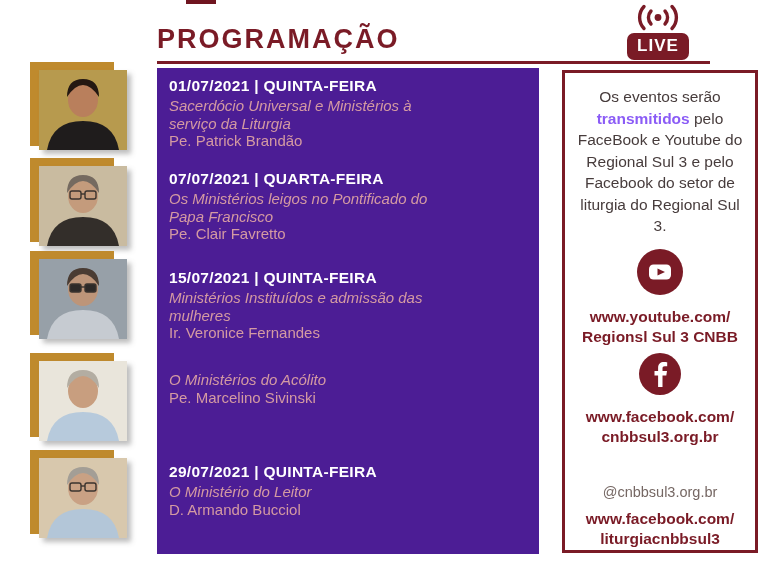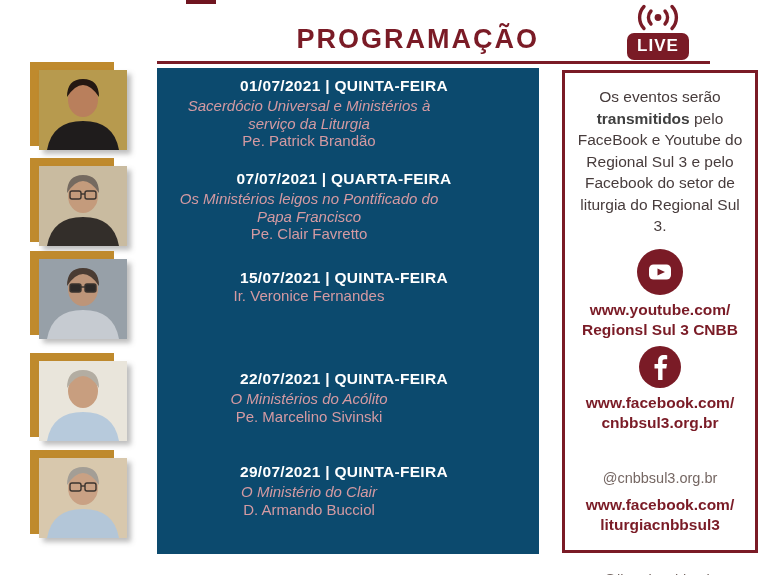--- a/index.html
+++ b/index.html
@@ -5,21 +5,21 @@
   html,body{margin:0;padding:0;background:#ffffff;}
   .poster{
     position:relative;width:768px;height:575px;background:#ffffff;overflow:hidden;
     font-family:"Liberation Sans",sans-serif;
   }
   .top-remnant{position:absolute;left:186px;top:0;width:30px;height:4px;background:#6f1520;}
 
   
   .title{
     position:absolute;left:157px;top:24px;width:382px;margin:0;
-    text-align:right;font-size:27px;font-weight:bold;letter-spacing:2px;color:#7a1b26;
+    text-align:left;font-size:27px;font-weight:bold;letter-spacing:2px;color:#7a1b26;
   }
   .title-underline{position:absolute;left:157px;top:61px;width:553px;height:3px;background:#7a1b26;}
 
   
   .live{position:absolute;left:620px;top:3px;width:76px;text-align:center;}
   .live-waves{display:block;margin:0 auto;}
   .live-pill{
     display:inline-block;margin-top:1px;background:#7a1b26;color:#ffffff;
     font-weight:bold;font-size:17px;letter-spacing:1px;
     padding:3px 10px 4px;border-radius:7px;
@@ -28,38 +28,38 @@
   
   .photo-block{position:absolute;left:30px;width:100px;height:92px;}
   .photo-gold{position:absolute;left:0;top:0;width:84px;height:84px;background:#bf8a2d;}
   .photo-img{
     position:absolute;left:9px;top:8px;width:88px;height:80px;overflow:hidden;
     box-shadow:4px 4px 5px rgba(110,110,110,.45);background:#ddd;
   }
   .photo-img svg{display:block;}
 
   
-  .panel{position:absolute;left:157px;top:68px;width:382px;height:486px;background:#0c4a6e;text-align:center;}
+  .panel{position:absolute;left:157px;top:68px;width:382px;height:486px;background:#4c1d95;}
   .entry{position:absolute;left:12px;width:350px;}
   .entry-date{font-size:15.5px;font-weight:bold;color:#ffffff;letter-spacing:.3px;line-height:19px;}
   .entry-topic,.entry-speaker{font-size:15px;color:#d49aa2;line-height:17.5px;width:280px;}
   .entry-topic{margin-top:2px;font-style:italic;}
 
   
   .info-box{
     position:absolute;left:562px;top:70px;width:196px;height:483px;
     border:3px solid #7a1b26;box-sizing:border-box;text-align:center;
   }
   .intro{margin:13px 7px 0;font-size:15.5px;line-height:21.5px;color:#473c3c;}
-  .intro b{color:#404040;}
+  .intro b{color:#8b5cf6;}
   .social-icon{display:block;margin:0 auto;}
   .yt-wrap{margin-top:12px;}
   .fb-wrap{margin-top:6px;}
   .link{font-weight:bold;color:#7a1b26;font-size:15.5px;line-height:20px;}
-  .link.first{margin-top:5px;}
+  .link.first{margin-top:12px;}
   .handle{color:#756763;font-size:14.5px;line-height:19px;margin-bottom:7px;margin-top:36px;}
 </style>
 </head>
 <body>
 
 <div class="poster">
 
   <div class="top-remnant"></div>
 
   <h1 class="title">PROGRAMAÇÃO</h1>
@@ -165,30 +165,30 @@
       <div class="entry-topic">Sacerdócio Universal e Ministérios à serviço da Liturgia</div>
       <div class="entry-speaker">Pe. Patrick Brandão</div>
     </div>
     <div class="entry" style="top:101px">
       <div class="entry-date">07/07/2021 | QUARTA-FEIRA</div>
       <div class="entry-topic">Os Ministérios leigos no Pontificado do Papa Francisco</div>
       <div class="entry-speaker">Pe. Clair Favretto</div>
     </div>
     <div class="entry" style="top:200px">
       <div class="entry-date">15/07/2021 | QUINTA-FEIRA</div>
+      <div class="entry-topic">Ministérios Instituídos e admissão das mulheres</div>
       <div class="entry-speaker">Ir. Veronice Fernandes</div>
     </div>
     <div class="entry" style="top:301px">
-      <div class="entry-date">22/07/2021 | QUINTA-FEIRA</div>
       <div class="entry-topic">O Ministérios do Acólito</div>
       <div class="entry-speaker">Pe. Marcelino Sivinski</div>
     </div>
     <div class="entry" style="top:394px">
       <div class="entry-date">29/07/2021 | QUINTA-FEIRA</div>
-      <div class="entry-topic">O Ministério do Clair</div>
+      <div class="entry-topic">O Ministério do Leitor</div>
       <div class="entry-speaker">D. Armando Bucciol</div>
     </div>
   </div>
 
   <div class="info-box">
     <p class="intro"><span>Os eventos serão </span><b>transmitidos</b><span> pelo FaceBook e Youtube do Regional Sul 3 e pelo Facebook do setor de liturgia do Regional Sul 3.</span></p>
 
     <div class="yt-wrap">
       <svg class="social-icon" width="46" height="46" viewBox="0 0 46 46">
         <circle cx="23" cy="23" r="23" fill="#7a1b26"></circle>

